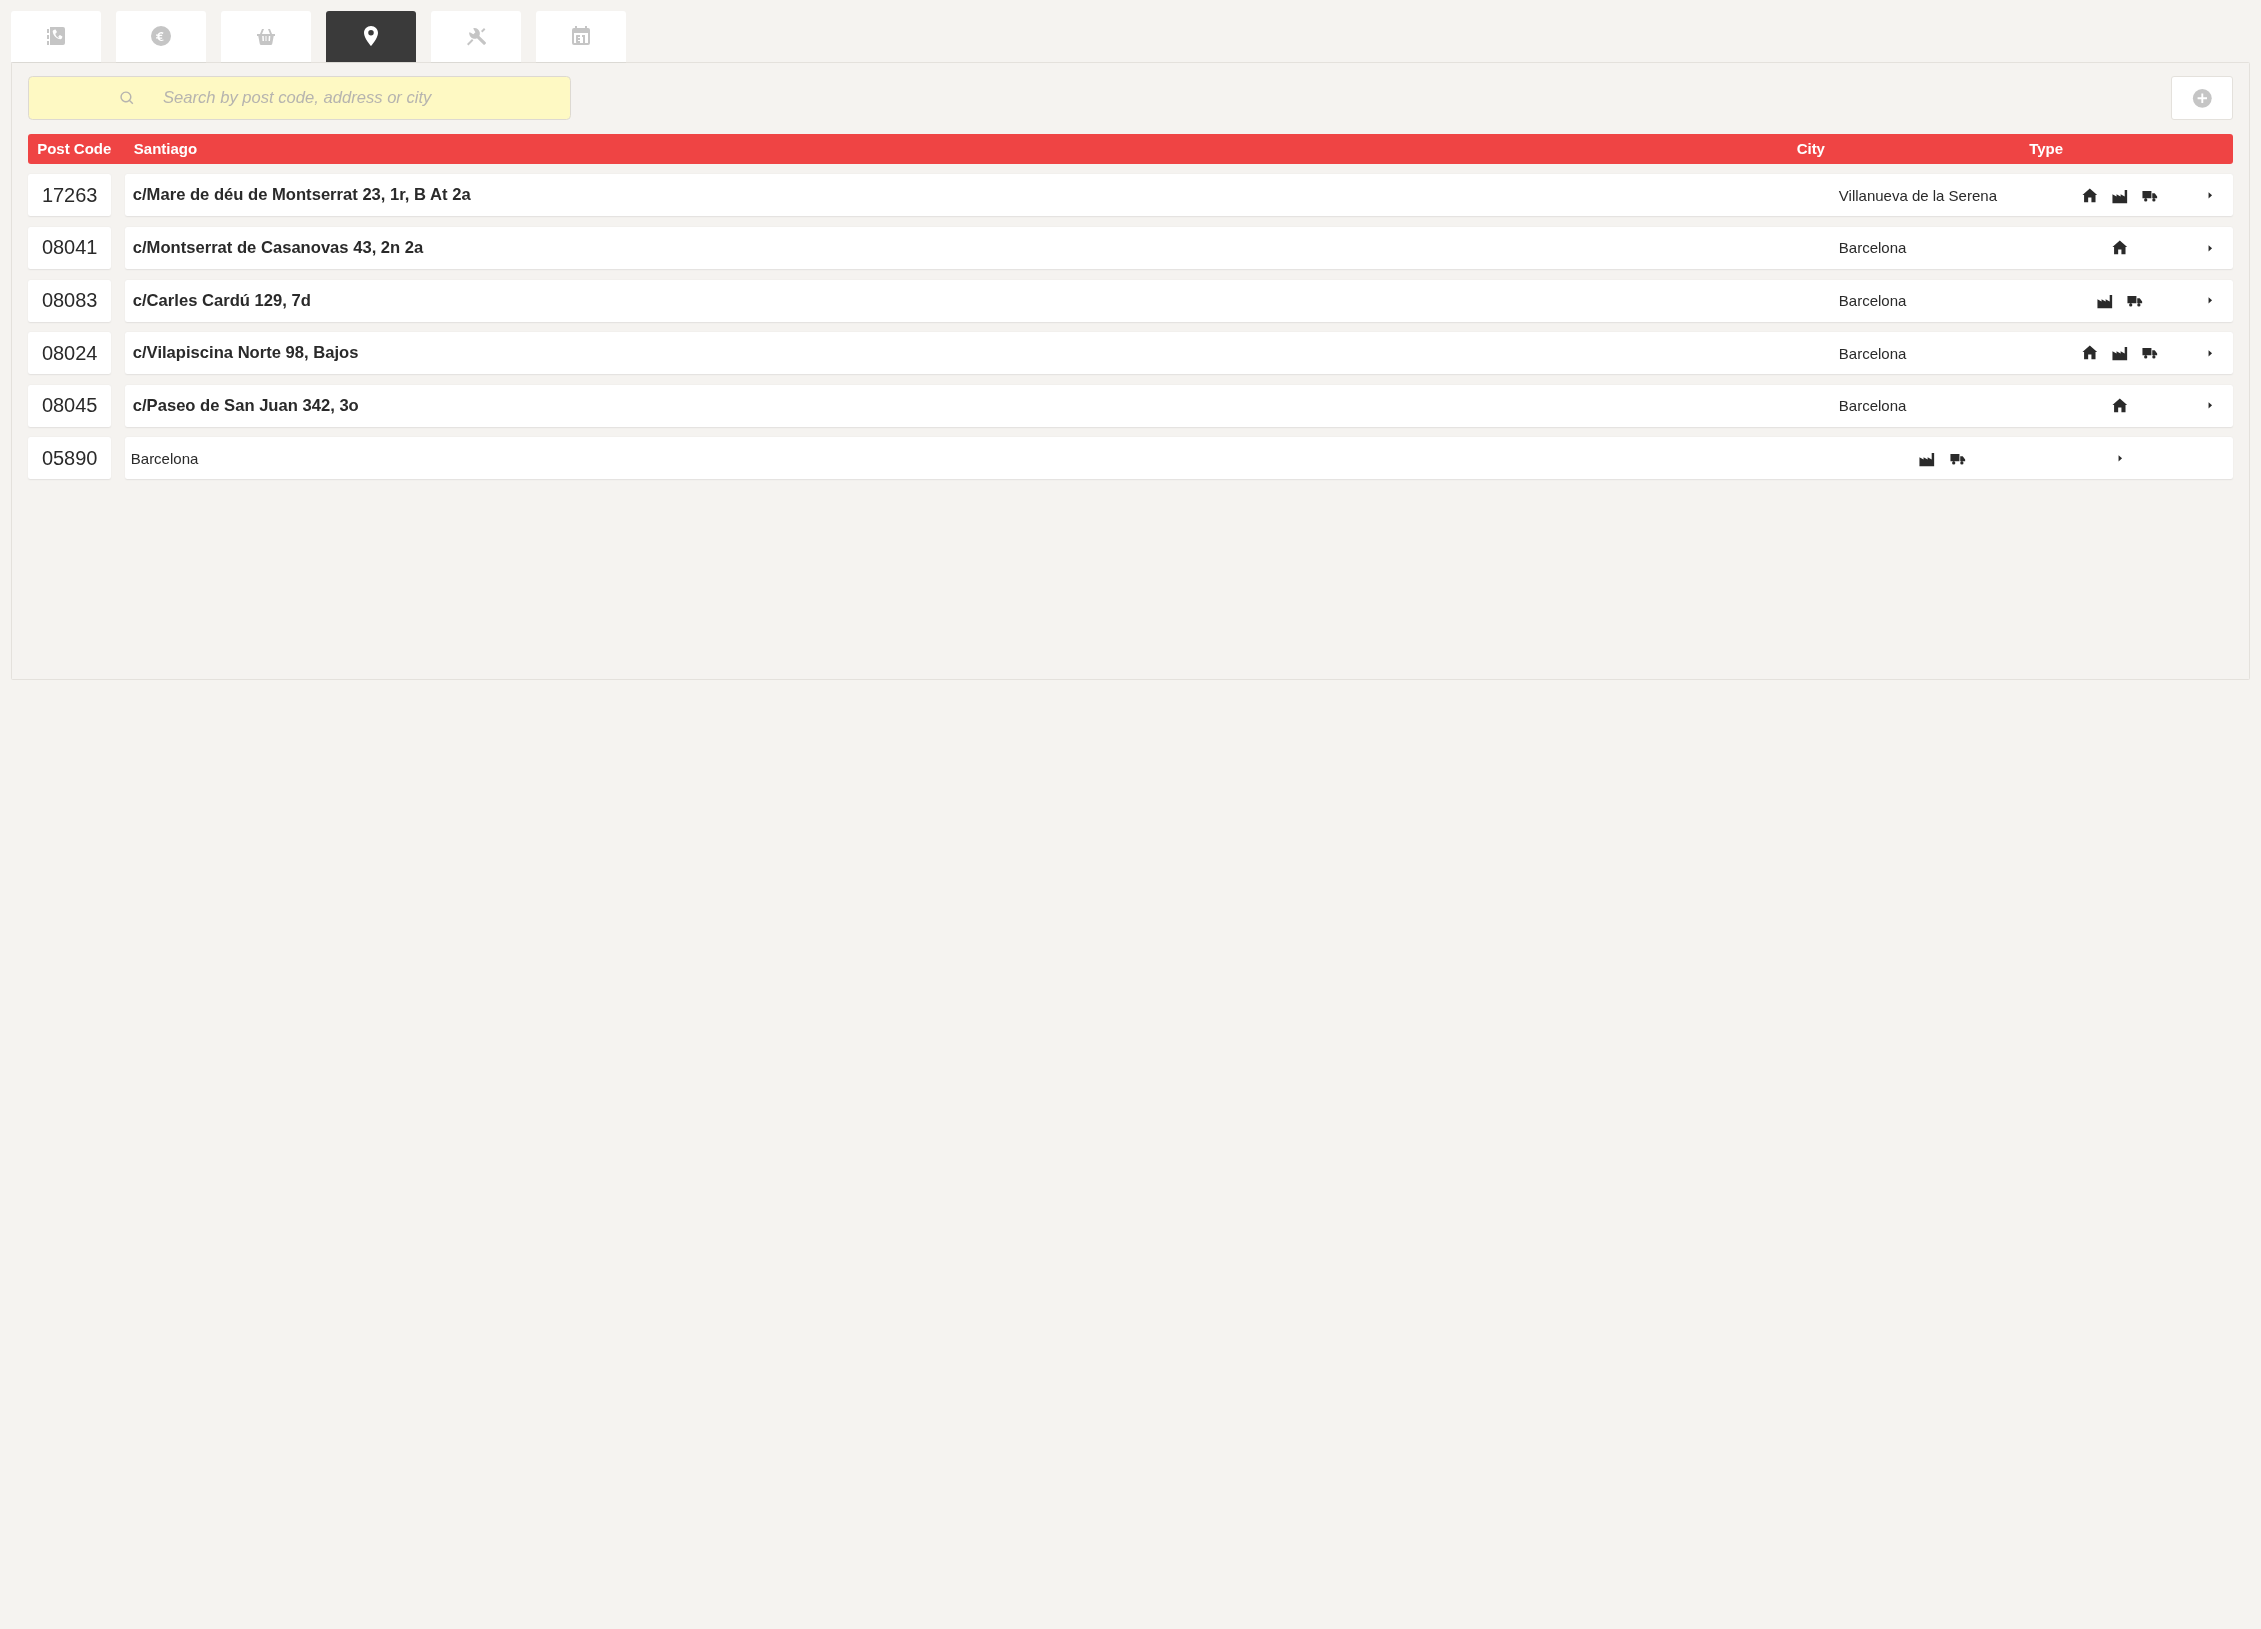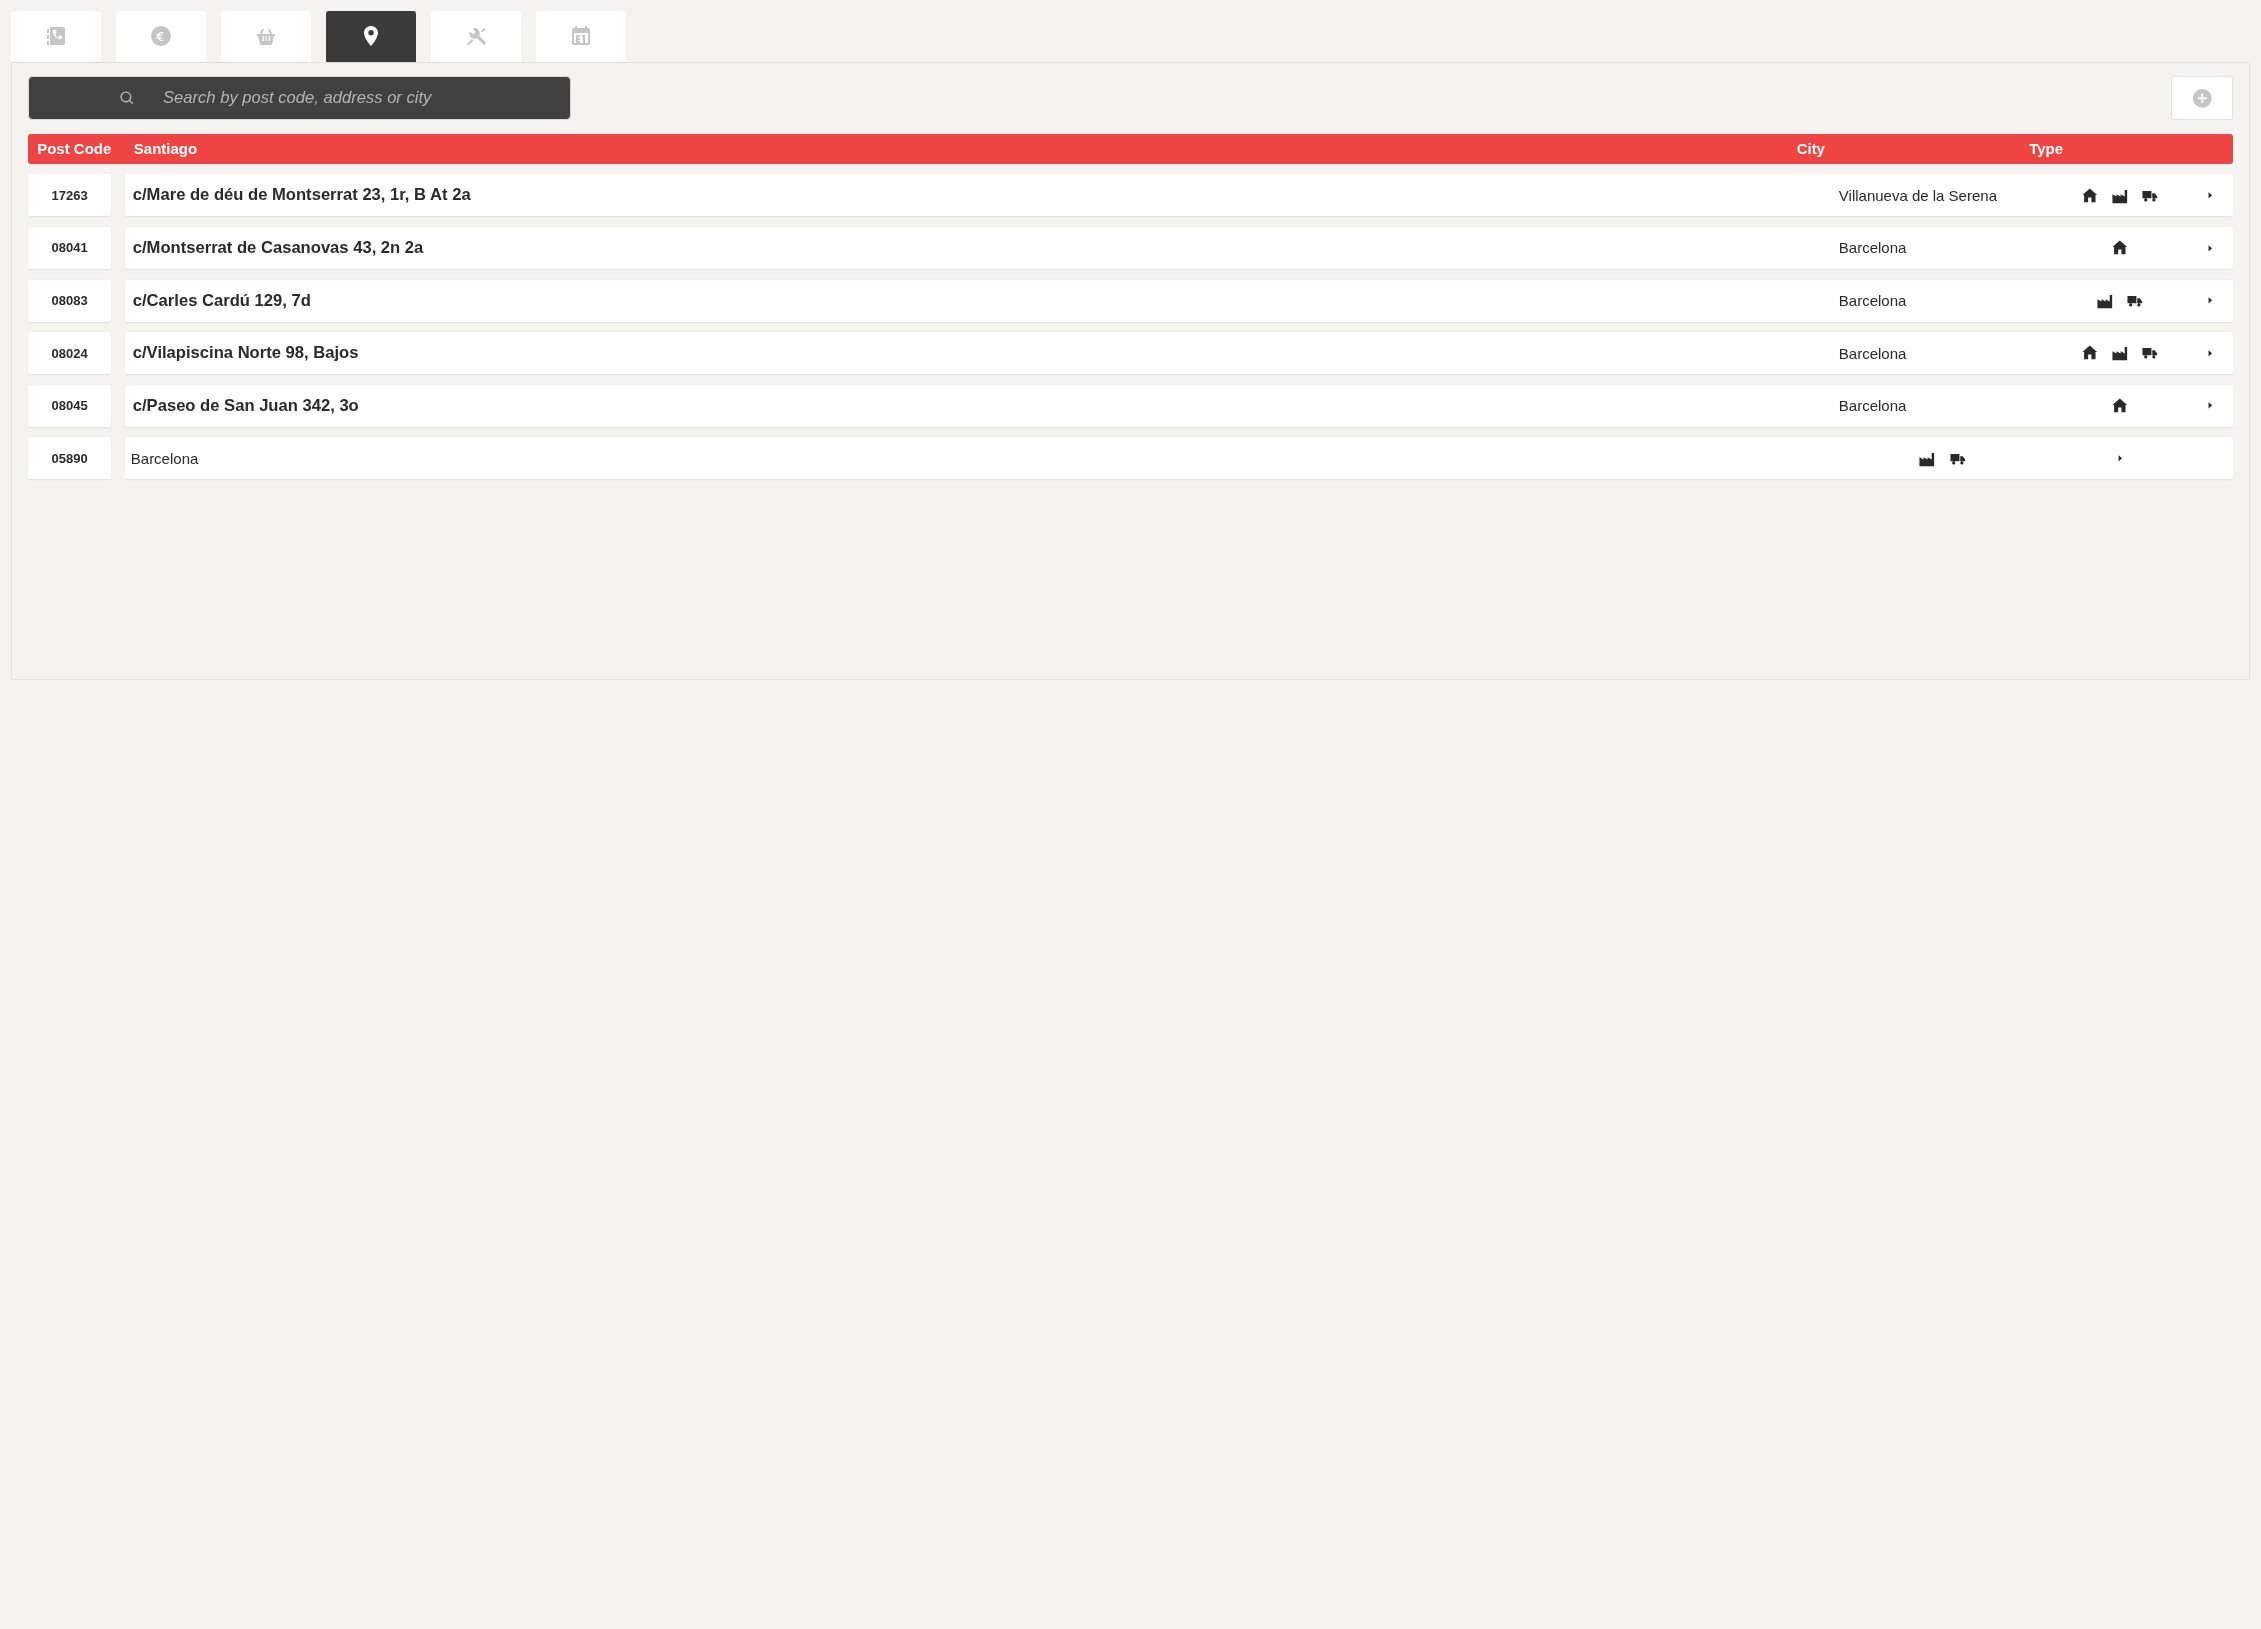--- a/index.html
+++ b/index.html
@@ -48,21 +48,21 @@
   
   .toolbar-row {
     display: flex;
     align-items: center;
     gap: 16.6px;
     margin-bottom: 13.6px;
   }
   .searchbox {
     flex: 0 0 543px;
     height: 44px;
-    background: #404040;
+    background: #fef9c3;
     border: 0.8px solid #ddd9d2;
     border-radius: 4.5px;
     display: flex;
     align-items: center;
     justify-content: center;
     gap: 27px;
     padding: 0 22px;
     color: #b6b4af;
   }
   .searchbox svg { width: 16.6px; height: 16.6px; flex: 0 0 auto; }
@@ -121,22 +121,22 @@
     background: #ffffff;
     border-radius: 2.3px;
     box-shadow: 0 0.8px 1.5px rgba(0,0,0,.08);
     display: flex;
     align-items: center;
     min-height: 42px;
     color: #2a2a2a;
   }
   .cell.postcode {
     justify-content: center;
-    font-size: 13px;
-    font-weight: 700;
+    font-size: 20px;
+    font-weight: 400;
     padding: 0 4.5px;
   }
   .cell.main {
     grid-column: 2 / 6;
     display: grid;
     grid-template-columns: 1fr 219px 136px 45px;
     gap: 0;
     padding: 0;
   }
   .addr {

